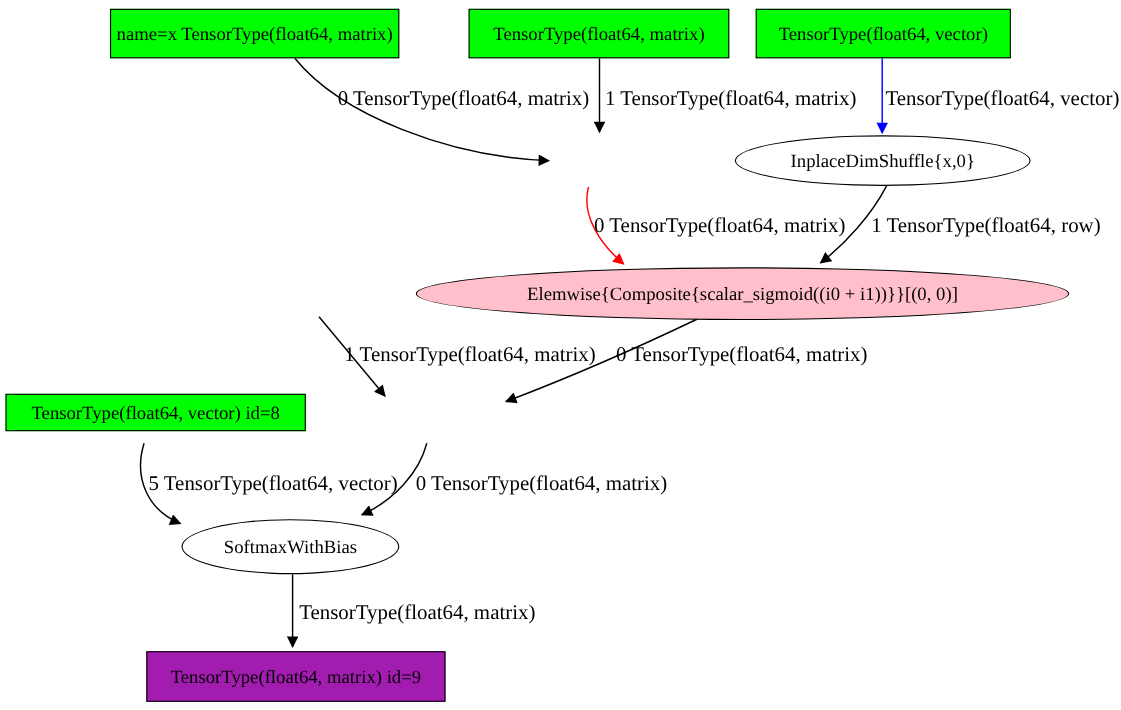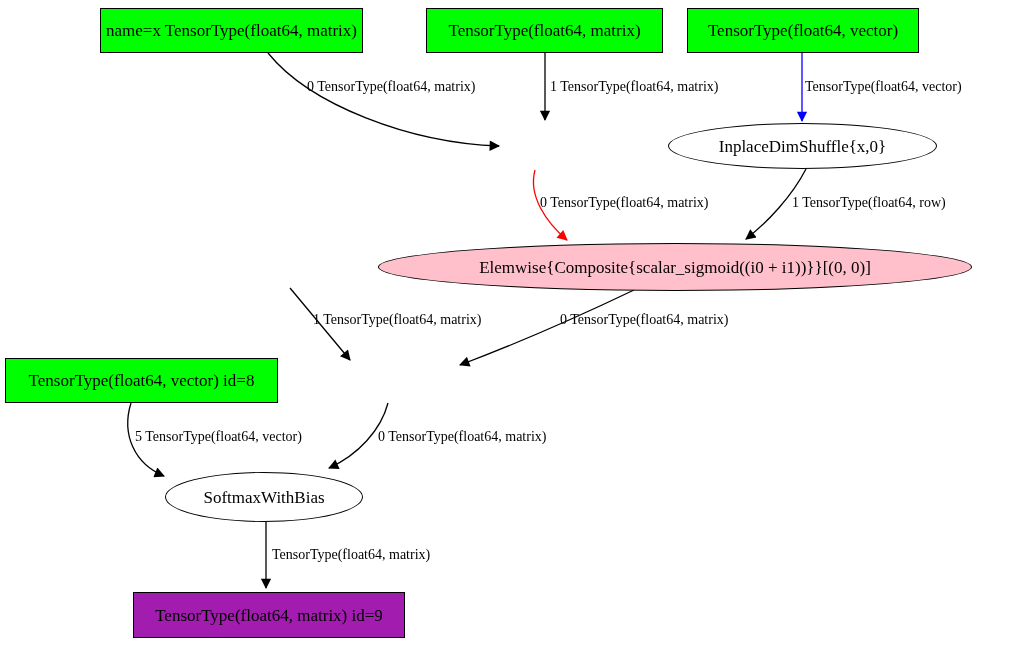--- a/index.html
+++ b/index.html
@@ -17,21 +17,21 @@
   .node {
     position:absolute;
     display:flex; align-items:center; justify-content:center;
     font-size:17px; line-height:1; text-align:left; white-space:nowrap;
   }
   .box { border:1.5px solid #000; }
   .input  { background:#00ff00; }
   .output { background:#a21caf; }
   .ellipse { border:1.3px solid #000; border-radius:50%; background:#ffffff; }
   .elemwise { background:#ffc0cb; }
-  .edge-label { position:absolute; font-size:14px; line-height:1; white-space:nowrap; }
+  .edge-label { position:absolute; font-size:19px; line-height:1; white-space:nowrap; }
 </style>
 </head>
 <body>
 
 <div class="canvas">
 
   <svg class="edges" xmlns="http://www.w3.org/2000/svg">
     <defs>
       <marker id="ah-black" viewBox="0 0 10 10" refX="9" refY="5" markerWidth="10" markerHeight="8" orient="auto">
         <path d="M0,0 L10,5 L0,10 z" fill="#000000"></path>
@@ -52,21 +52,21 @@
     <path class="edge" stroke="#000000" d="M634,290 C565,323 505,348 460,365" marker-end="url(#ah-black)"></path>
     <path class="edge" stroke="#000000" d="M290,288 L350,360" marker-end="url(#ah-black)"></path>
     <path class="edge" stroke="#000000" d="M388,403 C381,430 358,455 329,468" marker-end="url(#ah-black)"></path>
     <path class="edge" stroke="#000000" d="M131,403 C121,435 135,464 164,476" marker-end="url(#ah-black)"></path>
     <path class="edge" stroke="#000000" d="M266,522 L266,588" marker-end="url(#ah-black)"></path>
   </svg>
 
   <div class="node box input" style="left:100px;top:8px;width:263px;height:45px">name=x TensorType(float64, matrix)</div>
   <div class="node box input" style="left:426px;top:8px;width:237px;height:45px">TensorType(float64, matrix)</div>
   <div class="node box input" style="left:687px;top:8px;width:232px;height:45px">TensorType(float64, vector)</div>
-  <div class="node box input" style="left:5px;top:358px;width:273px;height:45px">TensorType(float64, vector) id=8</div>
+  <div class="node box input" style="left:5px;top:358px;width:273px;height:34px">TensorType(float64, vector) id=8</div>
 
   <div class="node ellipse" style="left:668px;top:123px;width:269px;height:46px">InplaceDimShuffle{x,0}</div>
   <div class="node ellipse elemwise" style="left:378px;top:243px;width:594px;height:48px">Elemwise{Composite{scalar_sigmoid((i0 + i1))}}[(0, 0)]</div>
   <div class="node ellipse" style="left:165px;top:472px;width:198px;height:50px">SoftmaxWithBias</div>
 
   <div class="node box output" style="left:133px;top:592px;width:272px;height:46px">TensorType(float64, matrix) id=9</div>
 
   <div class="edge-label" style="left:307px;top:80px">0 TensorType(float64, matrix)</div>
   <div class="edge-label" style="left:550px;top:80px">1 TensorType(float64, matrix)</div>
   <div class="edge-label" style="left:805px;top:80px">TensorType(float64, vector)</div>

